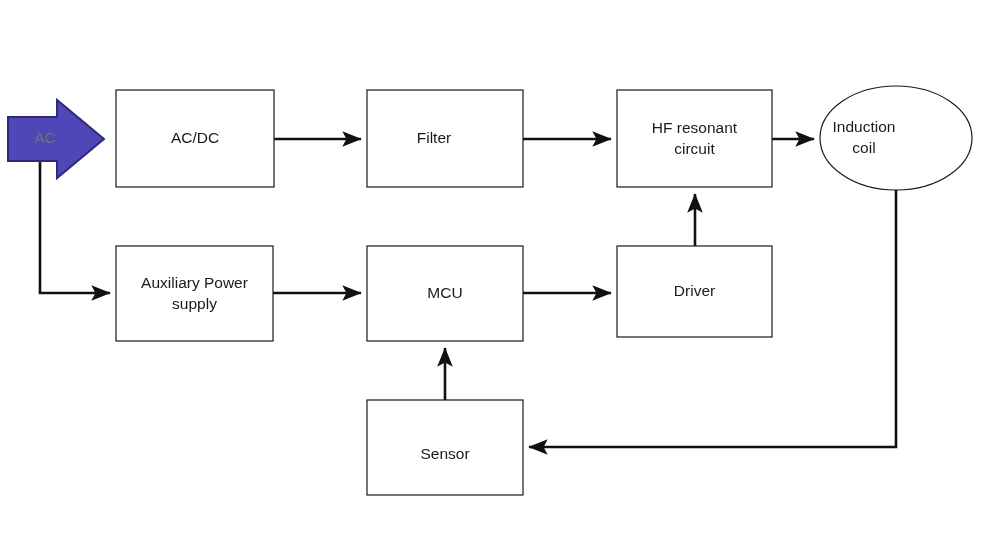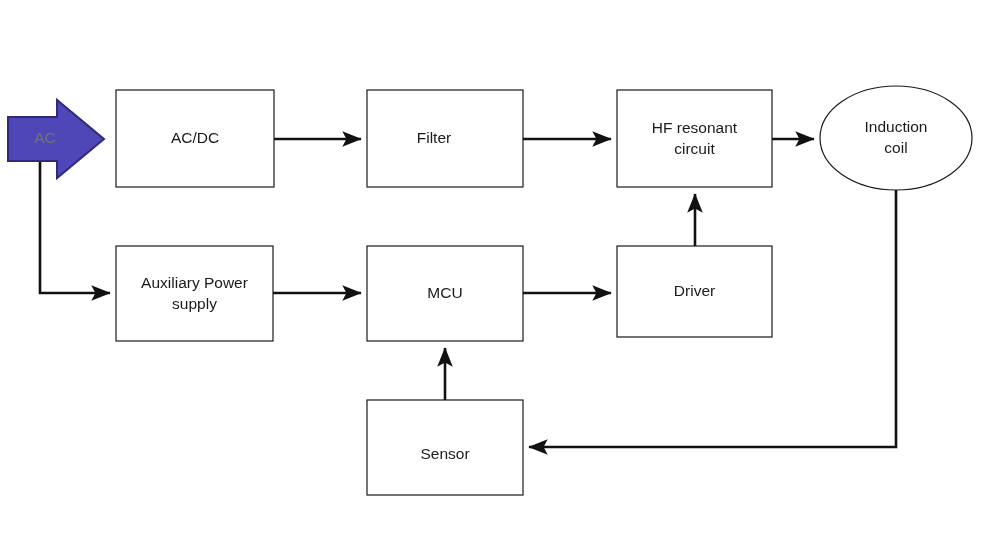--- a/index.html
+++ b/index.html
@@ -86,21 +86,21 @@
 
   <div class="ac-label" style="left:22px; top:129px; width:46px; text-align:center;">AC</div>
 
   <div class="node-label" style="left:116px; top:90px; width:158px; height:97px;">AC/DC</div>
 
   <div class="node-label" style="left:367px; top:90px; width:134px; height:97px;">Filter</div>
 
   <div class="node-label" style="left:617px; top:90px; width:155px; height:97px;">HF resonant
 circuit</div>
 
-  <div class="node-label" style="left:820px; top:86px; width:152px; height:104px;">Induction
+  <div class="node-label" style="left:788px; top:86px; width:152px; height:104px;">Induction
 coil</div>
 
   <div class="node-label" style="left:116px; top:246px; width:157px; height:95px;">Auxiliary Power
 supply</div>
 
   <div class="node-label" style="left:367px; top:246px; width:156px; height:95px;">MCU</div>
 
   <div class="node-label" style="left:617px; top:246px; width:155px; height:91px;">Driver</div>
 
   <div class="node-label" style="left:367px; top:400px; width:156px; height:109px;">Sensor</div>

